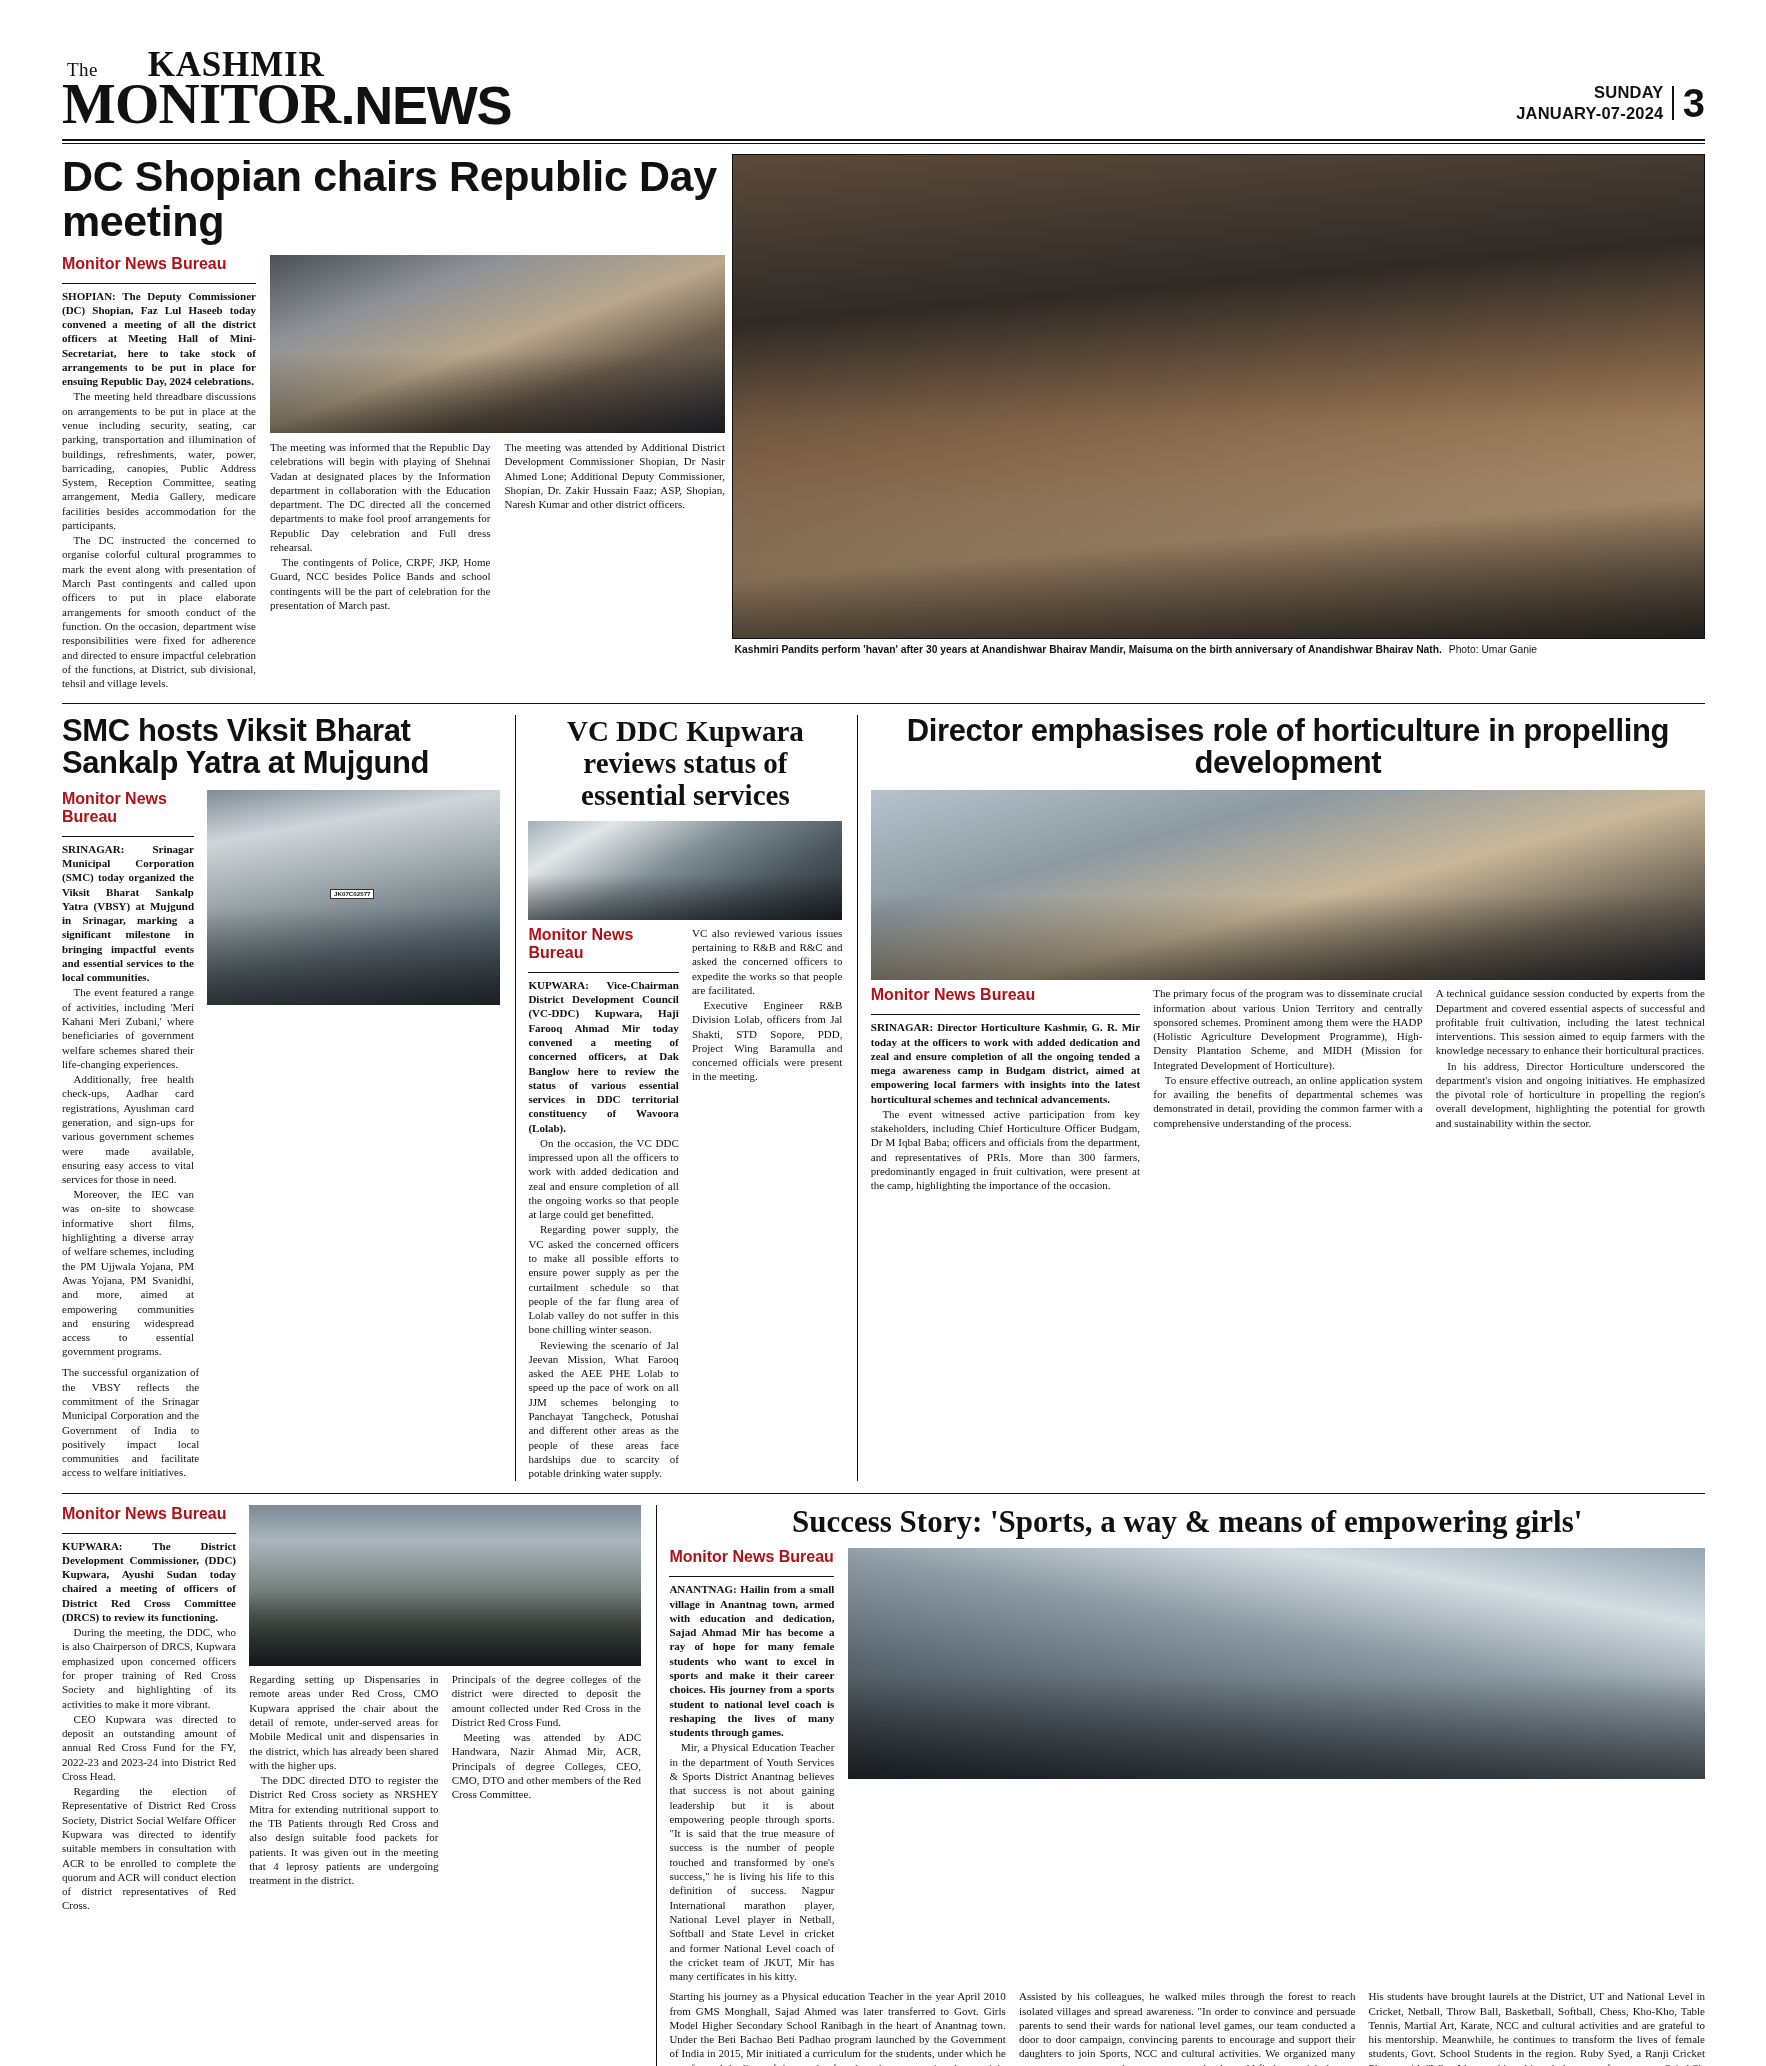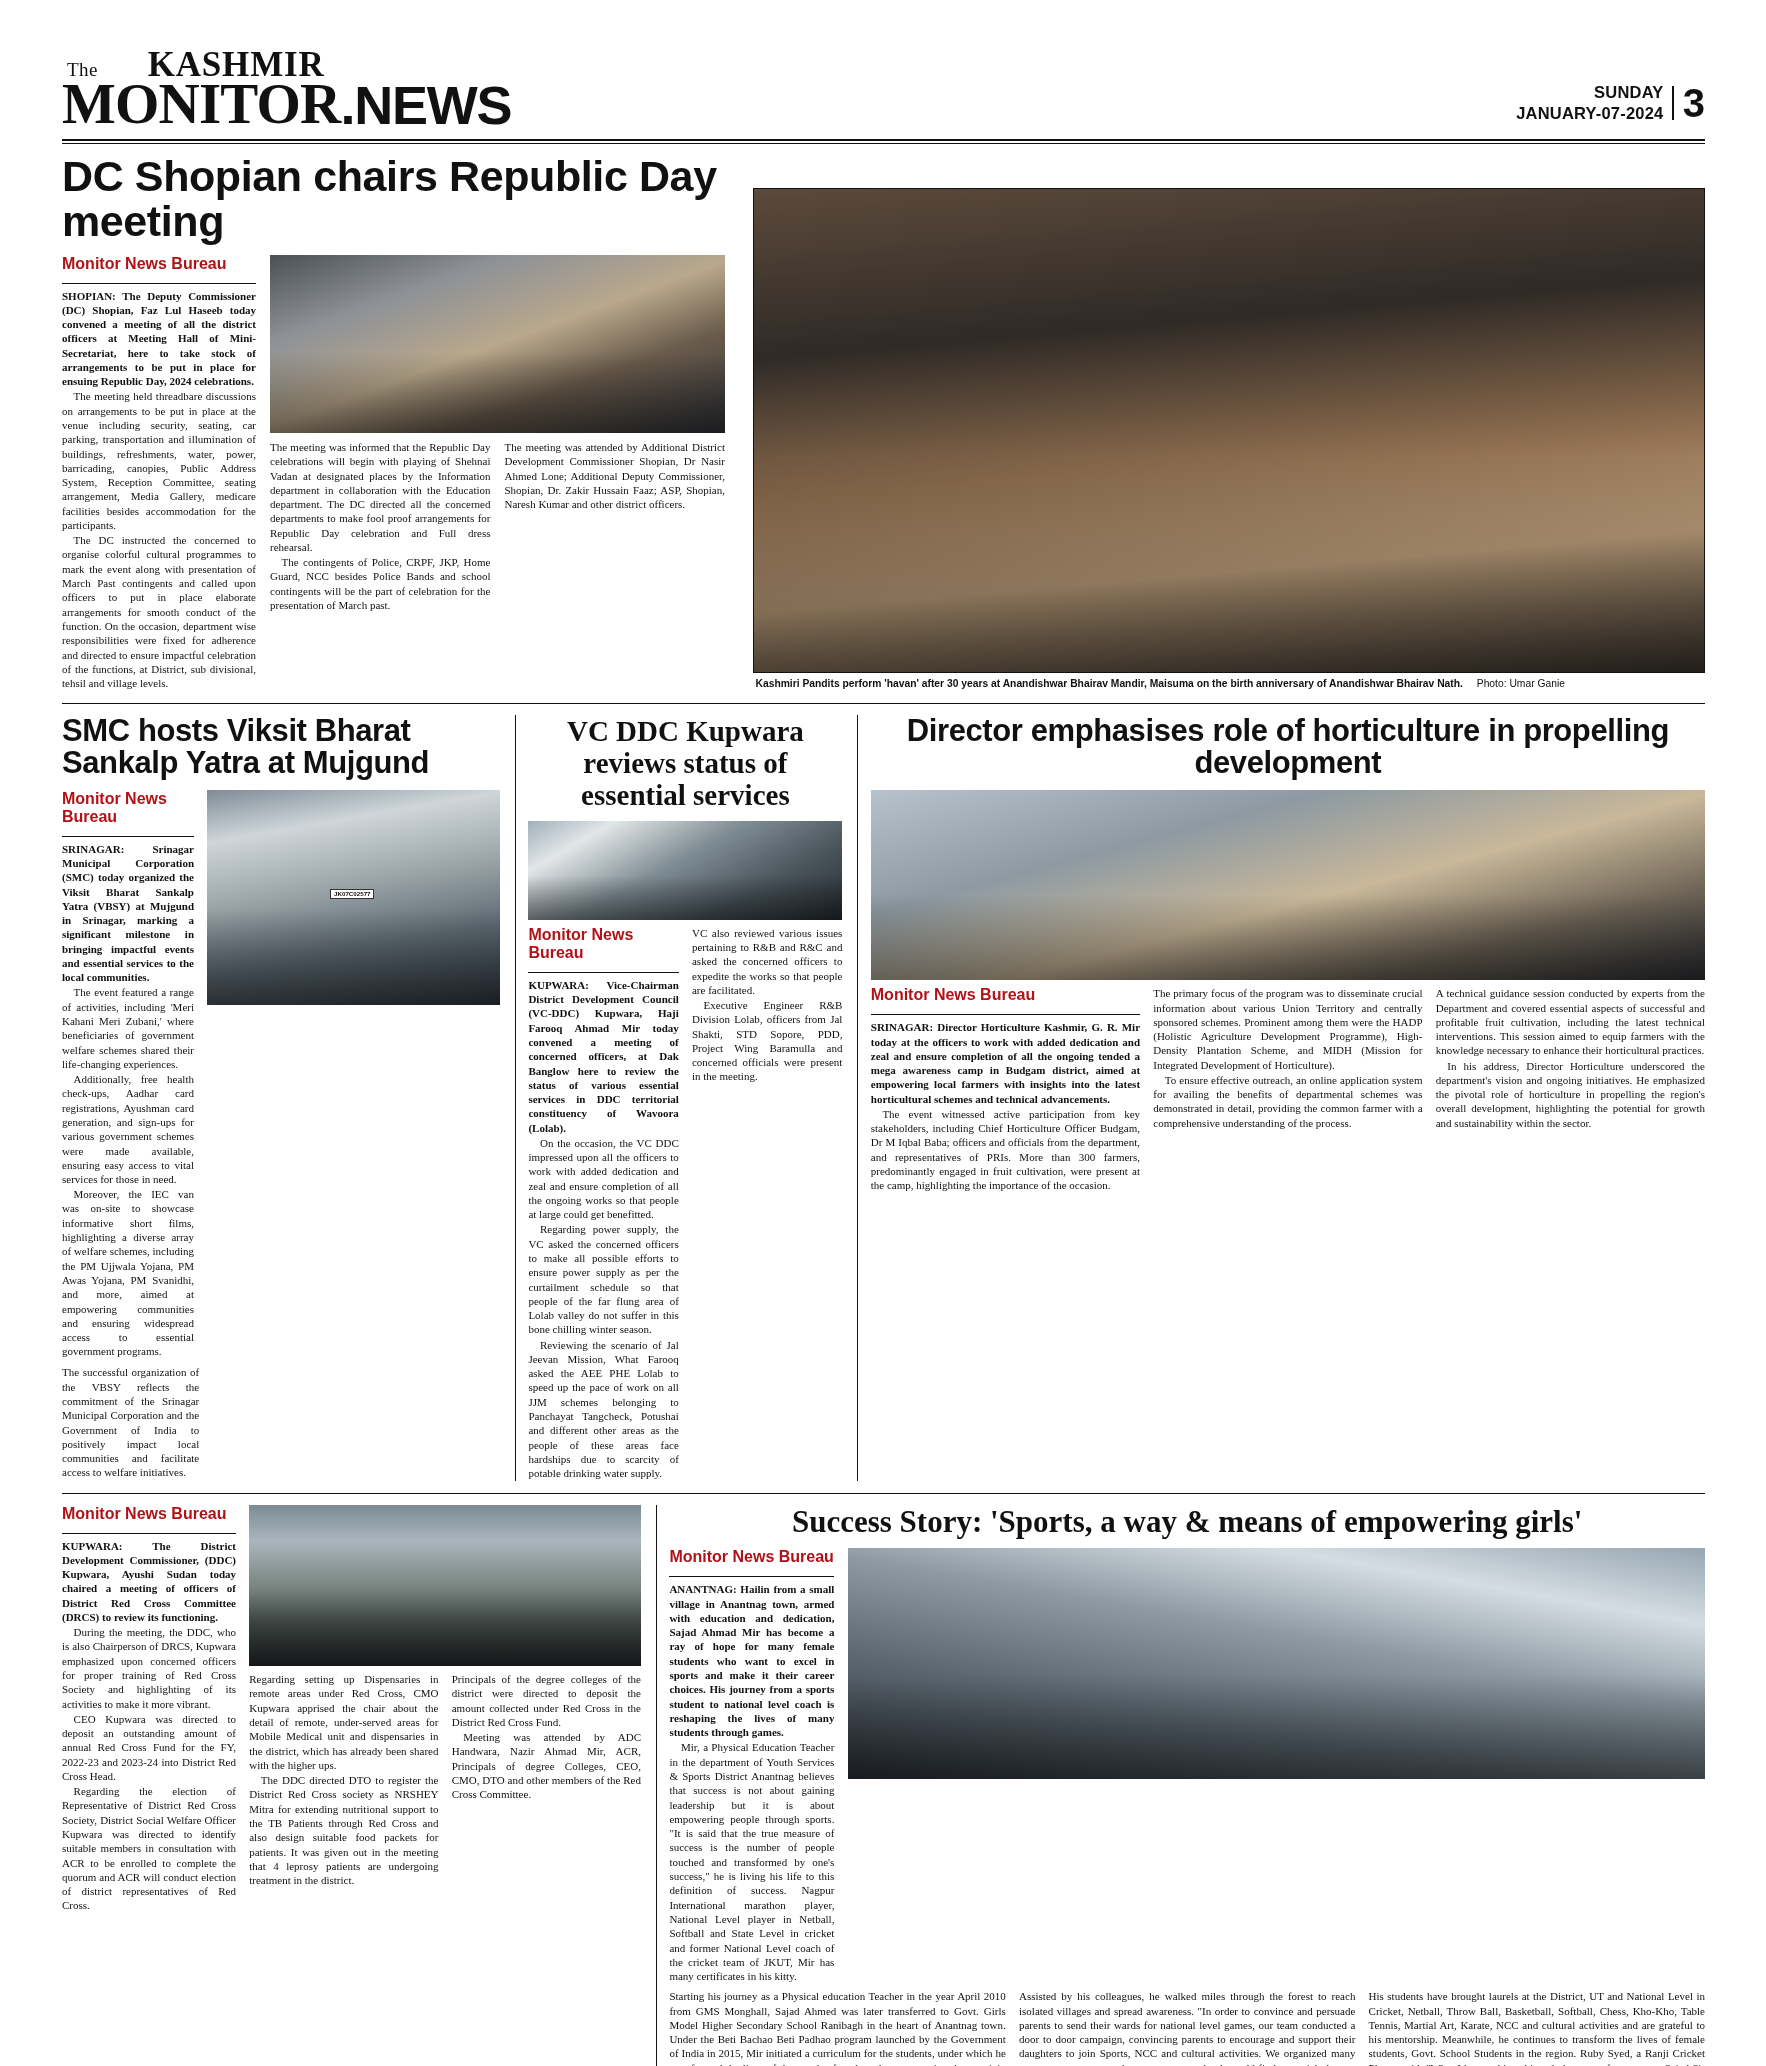--- a/index.html
+++ b/index.html
@@ -100,21 +100,21 @@
         <div>SUNDAY</div>
         <div>JANUARY-07-2024</div>
       </div>
       <div class="page-no">3</div>
     </div>
   </div>
   <div class="rule-thick"></div>
   <div class="rule-thin"></div>
 
   <div class="story">
-    <div style="display:flex; gap:28px;align-items:flex-end;">
+    <div style="display:flex; gap:7px;">
       <div style="flex:0 0 663px;">
         <h1 class="headline">DC Shopian chairs Republic Day meeting</h1>
         <div style="display:flex; gap:14px;">
           <div class="col" style="flex:0 0 194px;">
             <span class="byline">Monitor News Bureau</span>
             <p class="first"><span class="lead">SHOPIAN: The Deputy Commissioner (DC) Shopian, Faz Lul Haseeb today convened a meeting of all the district officers at Meeting Hall of Mini-Secretariat, here to take stock of arrangements to be put in place for ensuing Republic Day, 2024 celebrations.</span></p>
             <p>The meeting held threadbare discussions on arrangements to be put in place at the venue including security, seating, car parking, transportation and illumination of buildings, refreshments, water, power, barricading, canopies, Public Address System, Reception Committee, seating arrangement, Media Gallery, medicare facilities besides accommodation for the participants.</p>
             <p>The DC instructed the concerned to organise colorful cultural programmes to mark the event along with presentation of March Past contingents and called upon officers to put in place elaborate arrangements for smooth conduct of the function. On the occasion, department wise responsibilities were fixed for adherence and directed to ensure impactful celebration of the functions, at District, sub divisional, tehsil and village levels.</p>
           </div>
           <div class="col" style="flex:1;">
@@ -132,21 +132,21 @@
             </div>
           </div>
         </div>
       </div>
       <div style="flex:1;">
         <div class="imgbox ph1" style="height:483px; border:1.2px solid #111;">
           <div class="photo-people"></div>
         </div>
         <div class="caption">
           <span>Kashmiri Pandits perform 'havan' after 30 years at Anandishwar Bhairav Mandir, Maisuma on the birth anniversary of Anandishwar Bhairav Nath.</span>
-          <span class="photo-credit" style="margin-left:11px;">Photo: Umar Ganie</span>
+          <span class="photo-credit" style="margin-left:4px;">Photo: Umar Ganie</span>
         </div>
       </div>
     </div>
   </div>
 
   <div class="rule-sep"></div>
 
   <div style="display:flex; gap:15px;">
 
     <div style="flex:0 0 438px;" class="story">

